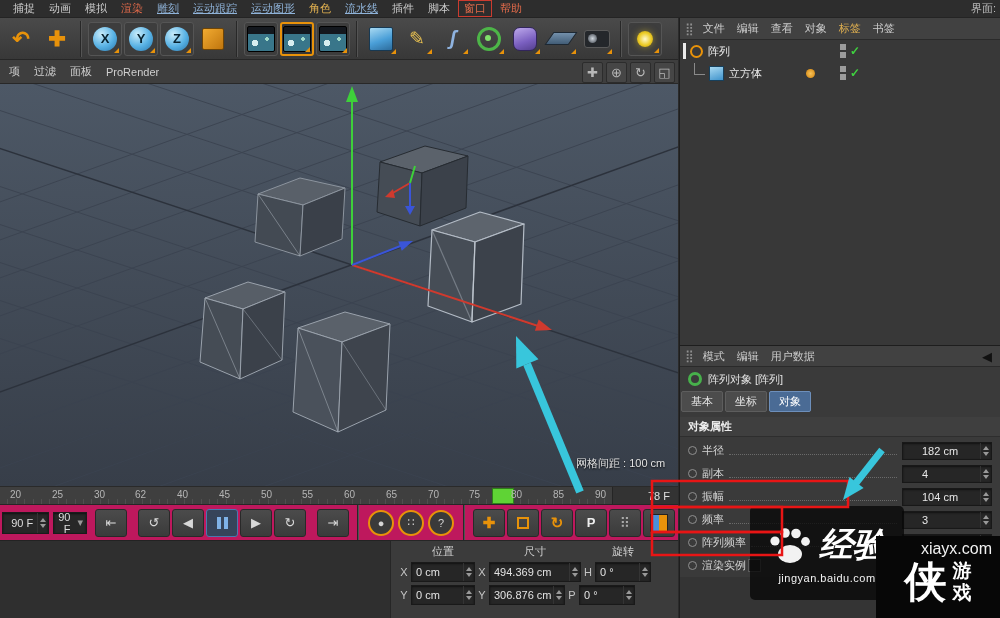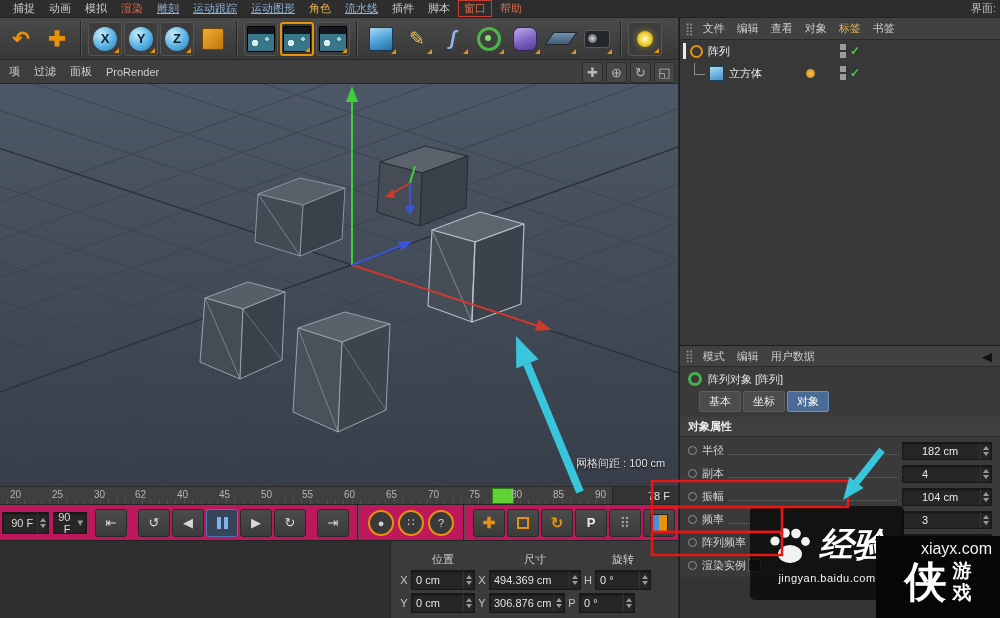--- a/index.html
+++ b/index.html
@@ -67,21 +67,21 @@
   .pbtn.pause{background:#36445a;border-color:#4a78b0;}
   .bar{width:4px;height:12px;background:#7fb2e8;margin:0 1.5px;display:inline-block;}
   .rec{width:26px;height:26px;margin:0 2px;border:2px solid #e8920a;border-radius:50%;background:#3a3a3a;display:flex;align-items:center;
        justify-content:center;color:#d5d5d5;font-size:11px;box-sizing:border-box;flex:none;cursor:pointer;}
   .sq-org{width:12px;height:12px;border:2px solid #e8920a;box-sizing:border-box;}
   .lg{width:16px;height:16px;border:1px solid #222;background:linear-gradient(90deg,#4a90d9 50%,#e8920a 50%);}
   
   .blfill{position:absolute;left:0;top:540px;width:390px;height:78px;background:#2f2f2f;border-top:1px solid #232323;box-sizing:border-box;}
   .coords{position:absolute;left:390px;top:540px;width:288px;height:78px;background:#3b3b3b;border-top:1px solid #262626;
           border-left:1px solid #262626;box-sizing:border-box;padding:3px 6px;}
-  .chead{display:flex;color:#cfcfcf;margin-bottom:3px;margin-top:8px;}
+  .chead{display:flex;color:#cfcfcf;margin-bottom:3px;}
   .chead span{text-align:center;}
   .crow{display:flex;align-items:center;margin-bottom:3px;}
   .axl{width:10px;text-align:center;color:#c5c5c5;margin:0 2px;}
   .cfield{height:20px;background:#262626;border:1px solid #191919;box-shadow:inset 0 1px 2px #111;display:flex;align-items:center;
           color:#e2e2e2;box-sizing:border-box;}
   .cfield .val{flex:1;padding-left:4px;white-space:nowrap;overflow:hidden;}
   .spin{display:flex;flex-direction:column;justify-content:center;gap:2px;padding:0 2px;border-left:1px solid #343434;height:100%;box-sizing:border-box;}
   .spin i{width:0;height:0;border-left:3px solid transparent;border-right:3px solid transparent;}
   .spin .up{border-bottom:4px solid #999;} .spin .dn{border-top:4px solid #999;}
   
@@ -99,21 +99,21 @@
   .oname{color:#ececec;}
   .rcol{position:absolute;left:160px;display:flex;align-items:center;gap:4px;}
   .vdots{display:flex;flex-direction:column;gap:2px;}
   .vdots i{width:6px;height:6px;background:#9c9c9c;display:block;}
   .okcheck{color:#3fd23f;font-weight:bold;font-size:12px;}
   .texdot{position:absolute;left:126px;width:9px;height:9px;border-radius:50%;background:radial-gradient(#f7c35a,#d2820a);}
   .am-menu{top:327px;border-top:1px solid #1e1e1e;}
   .collapse{position:absolute;right:8px;color:#111;font-size:13px;}
   .am-title{position:absolute;left:0;top:349px;width:100%;height:24px;display:flex;align-items:center;padding-left:8px;box-sizing:border-box;color:#e2e2e2;}
   .aicon-arr{width:14px;height:14px;border:3px solid #47b04b;border-radius:50%;box-sizing:border-box;margin-right:6px;}
-  .am-tabs{position:absolute;left:19px;top:373px;display:flex;gap:2px;}
+  .am-tabs{position:absolute;left:1px;top:373px;display:flex;gap:2px;}
   .tab{padding:2px 9px;background:#4c4c4c;border:1px solid #5d5d5d;border-radius:2px;color:#e5e5e5;cursor:pointer;}
   .tab.active{background:#4a6b95;border-color:#6d8fbb;color:#fff;}
   .am-sect{position:absolute;left:0;top:399px;width:100%;height:20px;display:flex;align-items:center;padding-left:8px;box-sizing:border-box;
            color:#ececec;font-weight:bold;border-bottom:1px solid #2e2e2e;background:#3f3f3f;}
   .am-props{position:absolute;left:0;top:421px;width:100%;}
   .arow{height:23px;display:flex;align-items:center;padding:0 8px;box-sizing:border-box;}
   .ring{width:9px;height:9px;border:1.5px solid #8f8f8f;border-radius:50%;box-sizing:border-box;margin-right:5px;flex:none;}
   .albl{color:#d5d5d5;white-space:nowrap;}
   .leader{flex:1;border-bottom:1px dotted #6a6a6a;height:1px;margin:0 5px;align-self:center;transform:translateY(3px);}
   .afield{width:90px;height:18px;background:#262626;border:1px solid #181818;box-shadow:inset 0 1px 2px #111;display:flex;

